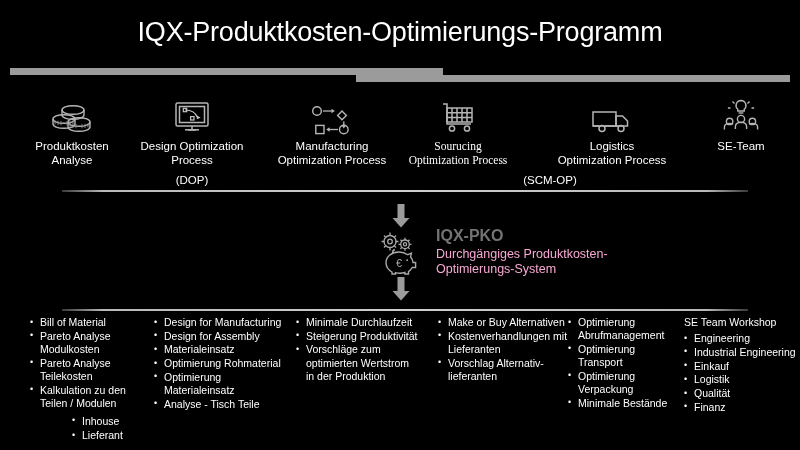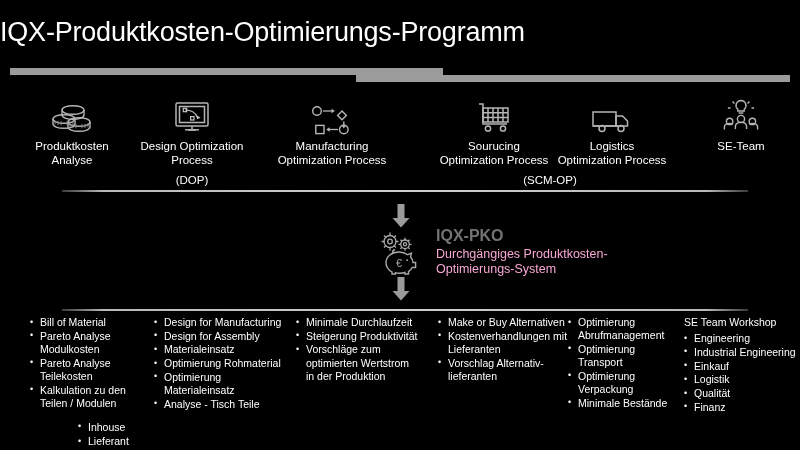--- a/index.html
+++ b/index.html
@@ -5,42 +5,42 @@
   html,body{margin:0;padding:0;background:#000;}
   body{
     width:800px;height:450px;overflow:hidden;position:relative;
     font-family:"Liberation Sans",sans-serif;color:#ffffff;
     -webkit-font-smoothing:antialiased;
   }
   .slide{position:absolute;inset:0;background:#000;}
 
   
   .title{
-    position:absolute;left:0;top:17px;width:800px;
+    position:absolute;left:0;top:17px;width:800px;text-align:center;
     font-size:27px;font-weight:400;letter-spacing:-0.2px;color:#fff;
     white-space:nowrap;
   }
 
   
   .bar{position:absolute;background:#9b9b9b;}
   .bar-top{left:10px;top:68px;width:433px;height:7px;}
   .bar-bottom{left:356px;top:75px;width:434px;height:7px;}
 
   
   .proc-row{position:absolute;left:0;top:92px;width:800px;height:95px;}
   .proc{position:absolute;top:0;text-align:center;}
   .proc .icon-wrap{height:44px;display:flex;align-items:flex-end;justify-content:center;}
   .proc .plabel{
     margin-top:4px;font-size:11.5px;line-height:13.5px;color:#ffffff;font-weight:400;
   }
   
   .p0{left:12px;width:120px;}
   .p1{left:122px;width:140px;}
   .p2{left:262px;width:140px;}
-  .p3{left:424px;width:140px;}
+  .p3{left:388px;width:140px;font-family:Liberation Serif, serif;}
   .p4{left:542px;width:140px;}
   .p5{left:682px;width:118px;}
 
   
   .abbrev{position:absolute;font-size:11.5px;color:#ffffff;text-align:center;}
   .ab-dop{left:122px;top:174px;width:140px;}
   .ab-mop{left:262px;top:174px;width:140px;}
   .ab-scm{left:460px;top:174px;width:180px;}
 
   
@@ -70,21 +70,21 @@
   .c5{left:668px;width:128px;}
 
   ul.blist{list-style:none;margin:0;padding:0;}
   ul.blist li{
     position:relative;padding-left:10px;font-size:10.5px;line-height:13.2px;
     color:#ffffff;margin:0 0 0.5px 0;
   }
   ul.blist li::before{
     content:"\2022";position:absolute;left:0px;top:-0.5px;font-size:9px;color:#ffffff;
   }
-  ul.sublist{list-style:none;margin:10px;padding:0 0 0 38px;}
+  ul.sublist{list-style:none;margin:4px;padding:0 0 0 38px;}
   ul.sublist li{
     position:relative;padding-left:10px;font-size:10.5px;line-height:14.5px;color:#ffffff;
   }
   ul.sublist li::before{
     content:"\2022";position:absolute;left:0;top:-0.5px;font-size:9px;color:#ffffff;
   }
   .col-head{font-size:10.5px;line-height:13.2px;color:#ffffff;margin-bottom:3px;}
 </style>
 </head>
 <body>

